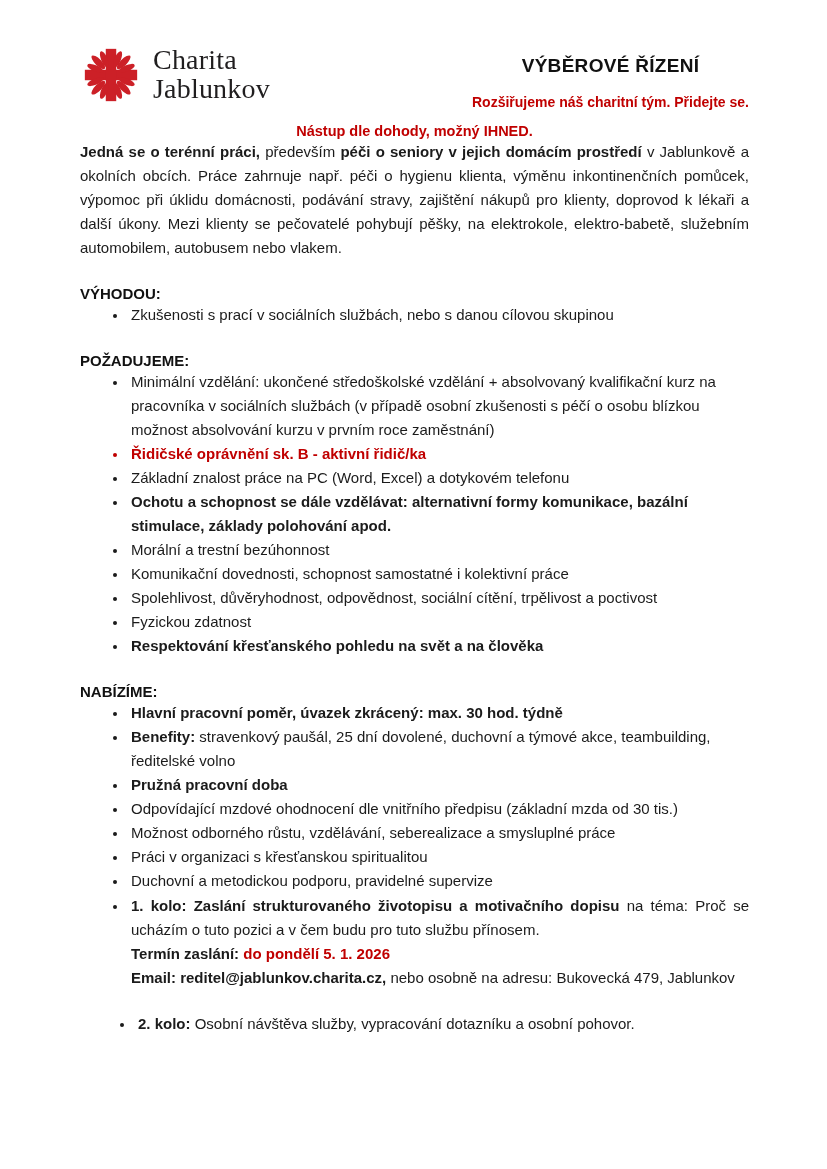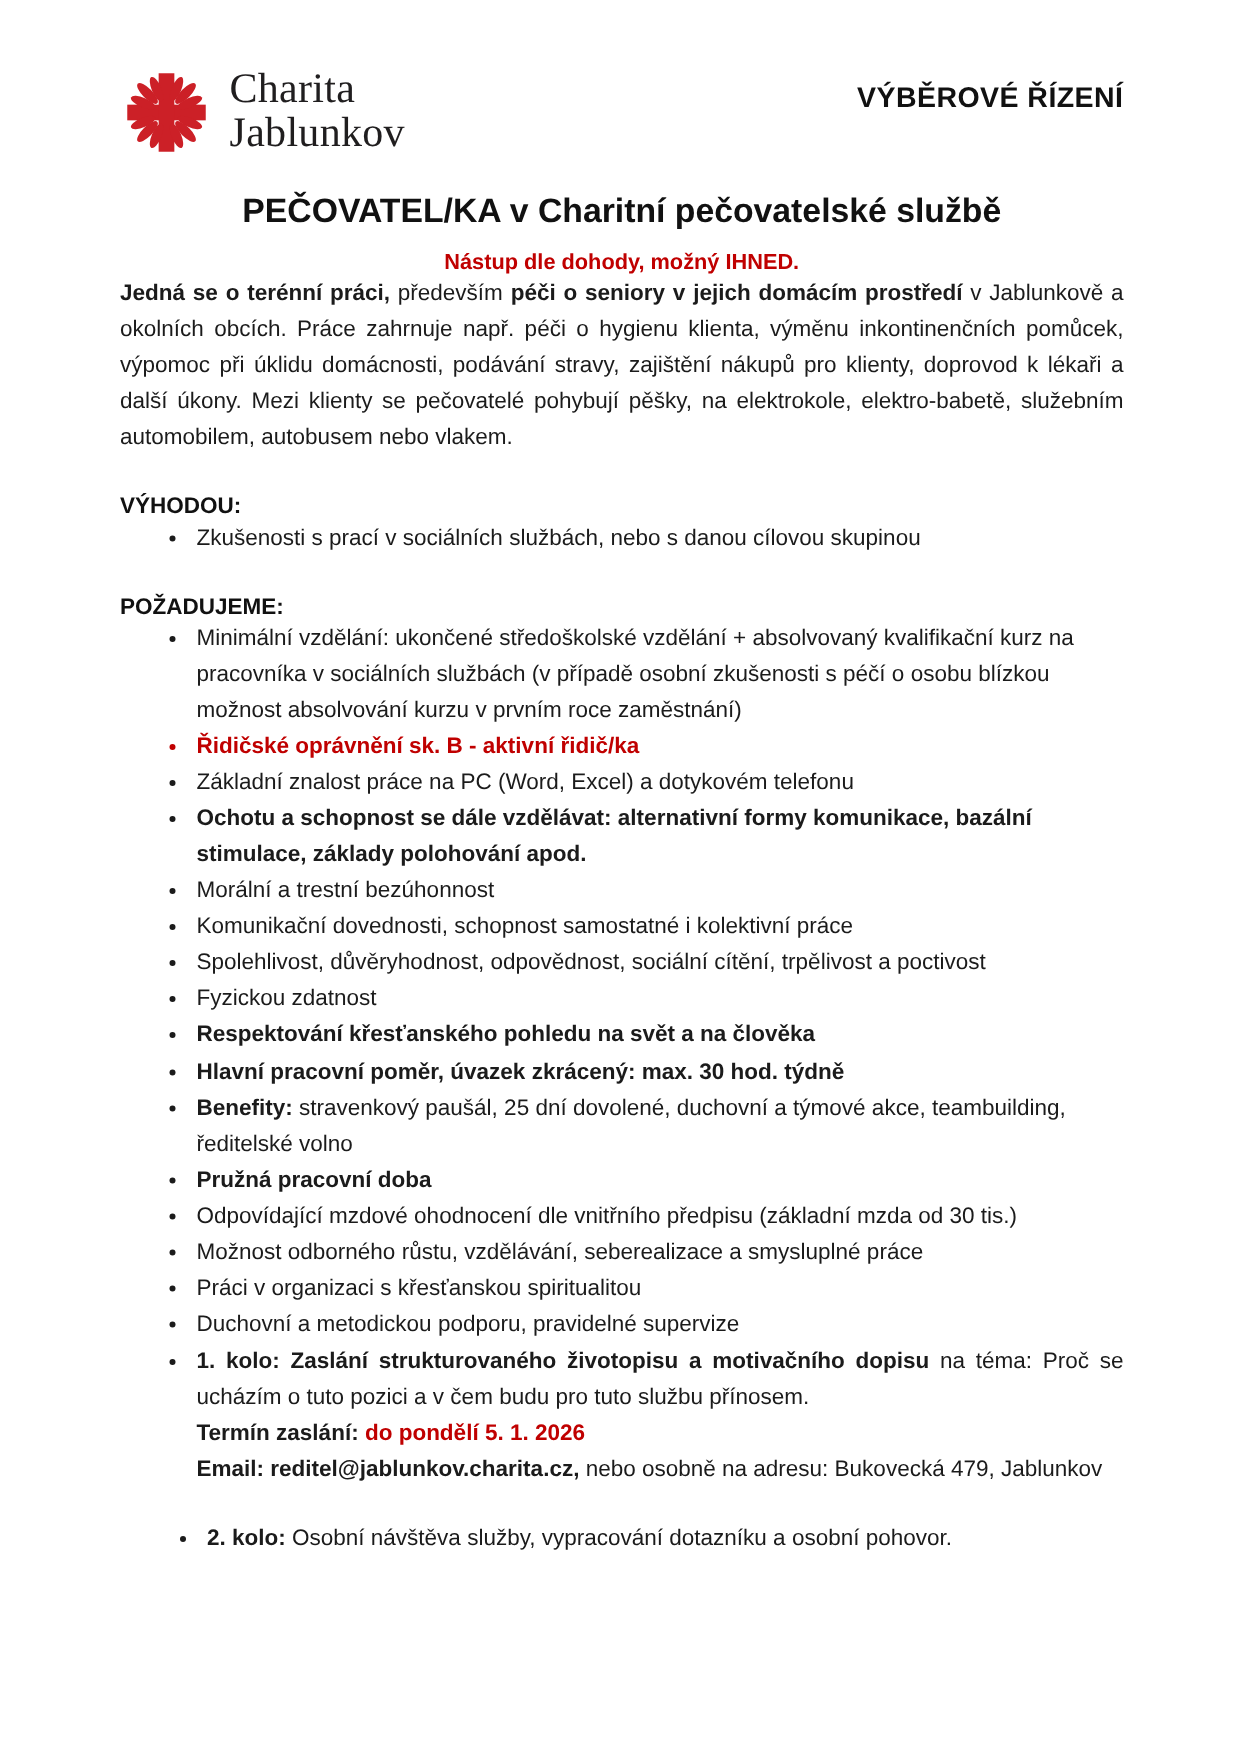--- a/index.html
+++ b/index.html
@@ -93,24 +93,24 @@
           </g>
         </g>
       </svg>
       <div class="brand-name">
         <span>Charita</span><br>
         <span>Jablunkov</span>
       </div>
     </div>
     <div class="header-right">
       <div class="vr-title">VÝBĚROVÉ ŘÍZENÍ</div>
+      <div class="tagline">Rozšiřujeme náš charitní tým. Přidejte se.</div>
     </div>
   </header>
 
-  <h1 class="job-title">PEČOVATEL/KA v Charitní pečovatelské službě</h1>
   <div class="start-note">Nástup dle dohody, možný IHNED.</div>
 
   <main id="sections">
       <section>
         <p class="body"><span class="run b">Jedná se o terénní práci, </span><span class="run r">především </span><span class="run b">péči o seniory v jejich domácím prostředí </span><span class="run r">v Jablunkově a okolních obcích. Práce zahrnuje např. péči o hygienu klienta, výměnu inkontinenčních pomůcek, výpomoc při úklidu domácnosti, podávání stravy, zajištění nákupů pro klienty, doprovod k lékaři a další úkony. Mezi klienty se pečovatelé pohybují pěšky, na elektrokole, elektro-babetě, služebním automobilem, autobusem nebo vlakem.</span></p>
       </section>
       <section>
         <h2 class="sec-heading">VÝHODOU:</h2>
         <ul>
           <li class=""><span class="run r">Zkušenosti s prací v sociálních službách, nebo s danou cílovou skupinou</span></li>
@@ -124,20 +124,21 @@
           <li class=""><span class="run r">Základní znalost práce na PC (Word, Excel) a dotykovém telefonu</span></li>
           <li class=""><span class="run b">Ochotu a schopnost se dále vzdělávat: alternativní formy komunikace, bazální stimulace, základy polohování apod.</span></li>
           <li class=""><span class="run r">Morální a trestní bezúhonnost</span></li>
           <li class=""><span class="run r">Komunikační dovednosti, schopnost samostatné i kolektivní práce</span></li>
           <li class=""><span class="run r">Spolehlivost, důvěryhodnost, odpovědnost, sociální cítění, trpělivost a poctivost</span></li>
           <li class=""><span class="run r">Fyzickou zdatnost</span></li>
           <li class=""><span class="run b">Respektování křesťanského pohledu na svět a na člověka</span></li>
         </ul>
       </section>
       <section>
+        <h2 class="sec-heading">NABÍZÍME:</h2>
         <ul>
           <li class=""><span class="run b">Hlavní pracovní poměr, úvazek zkrácený: max. 30 hod. týdně</span></li>
           <li class=""><span class="run b">Benefity: </span><span class="run r">stravenkový paušál, 25 dní dovolené, duchovní a týmové akce, teambuilding, ředitelské volno</span></li>
           <li class=""><span class="run b">Pružná pracovní doba</span></li>
           <li class=""><span class="run r">Odpovídající mzdové ohodnocení dle vnitřního předpisu (základní mzda od 30 tis.)</span></li>
           <li class=""><span class="run r">Možnost odborného růstu, vzdělávání, seberealizace a smysluplné práce</span></li>
           <li class=""><span class="run r">Práci v organizaci s křesťanskou spiritualitou</span></li>
           <li class=""><span class="run r">Duchovní a metodickou podporu, pravidelné supervize</span></li>
         </ul>
       </section>

